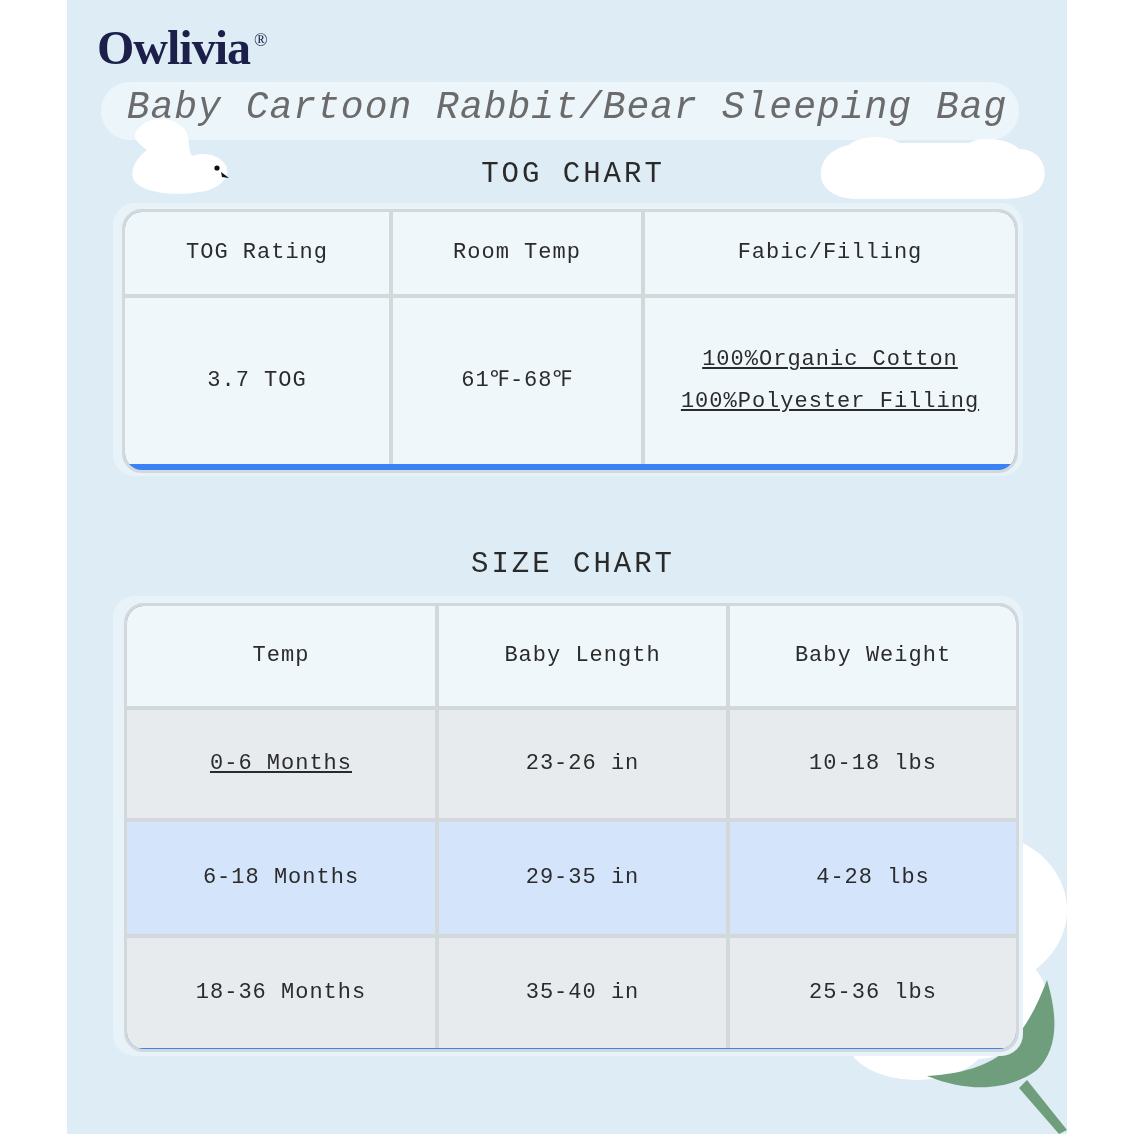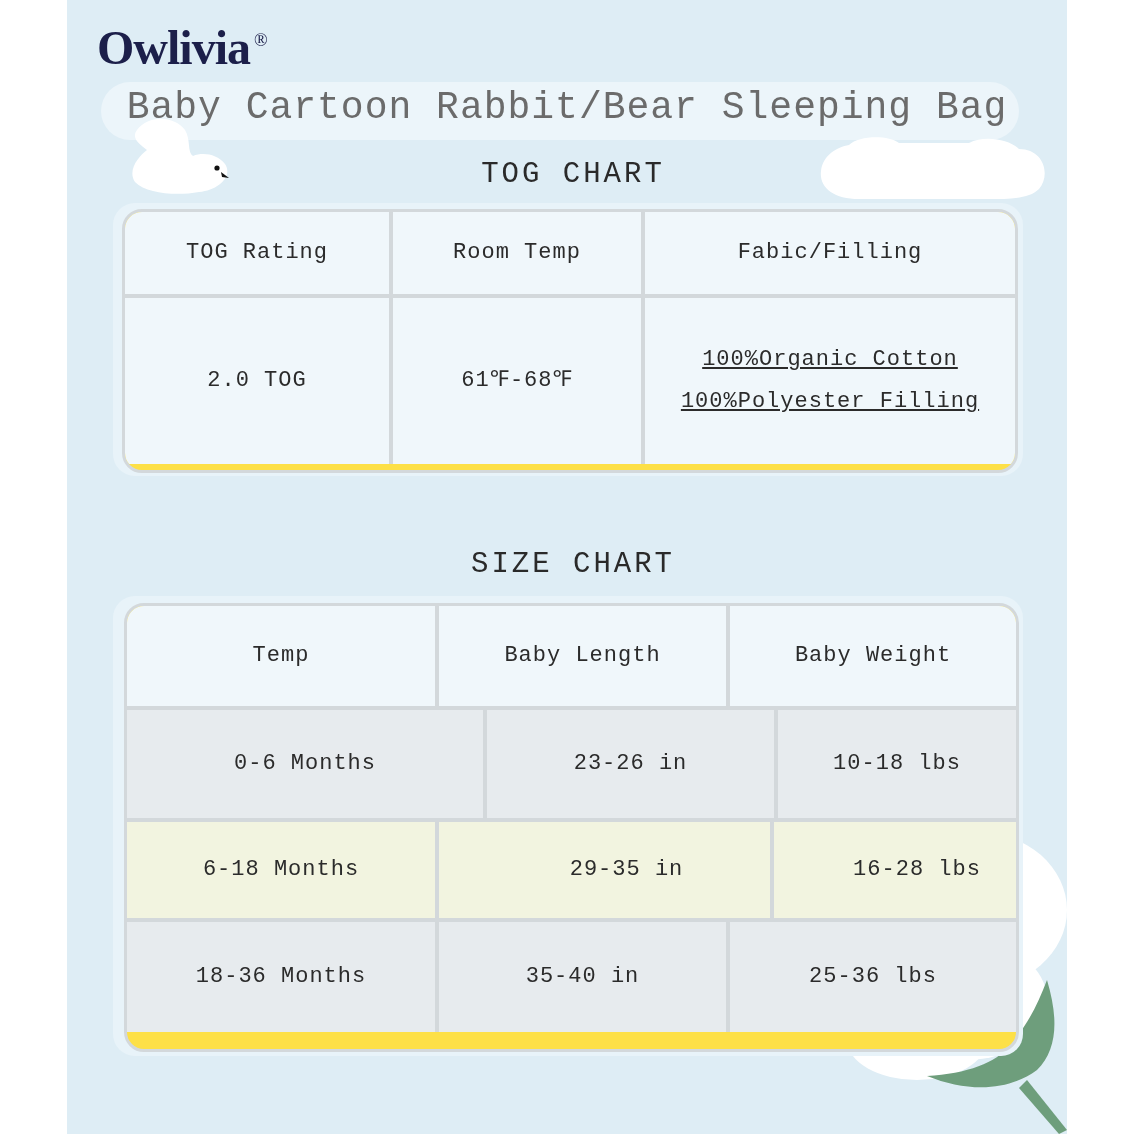--- a/index.html
+++ b/index.html
@@ -7,29 +7,29 @@
          font-family:"Liberation Mono", "DejaVu Sans Mono", monospace; }
   .panel { position:absolute; left:67px; top:0; width:1000px; height:1134px; background:#deedf5; overflow:hidden; }
 
   .brand { position:absolute; left:30px; top:24px; font-family:"Liberation Serif", "DejaVu Serif", serif;
            font-weight:bold; font-size:48px; color:#1c1f4a; letter-spacing:-1px; line-height:1; }
   .brand sup { font-size:18px; font-weight:normal; position:relative; top:-18px; margin-left:4px; vertical-align:baseline; }
 
   .title-pill { position:absolute; left:34px; top:82px; width:918px; height:58px; border-radius:30px;
                 background:#ecf5fa; }
   .title-text { position:absolute; left:0; right:0; top:86px; text-align:center; font-size:38px; color:#6b6b6b;
-                letter-spacing:1px; font-weight:normal; }
+                letter-spacing:1px; font-weight:normal;font-style:italic; }
 
   .bird { position:absolute; left:62px; top:112px; width:110px; height:86px; }
   .cloud { position:absolute; left:752px; top:135px; width:230px; height:66px; }
 
   .section-title { position:absolute; left:12px; right:0; text-align:center; font-size:29px; color:#2a2a2a; letter-spacing:3px; }
 
   .tbl-outer { position:absolute; background:#e8f3f9; border-radius:22px; }
-  .tbl { position:absolute; border:3px solid #d3d8db; border-radius:20px; overflow:hidden; background:#fde047; }
+  .tbl { position:absolute; border:3px solid #d3d8db; border-radius:20px; overflow:hidden; background:#3b82f6; }
   .row { display:flex; border-bottom:4px solid #d3d8db; box-sizing:border-box; }
   .row:last-child { border-bottom:none; }
   .cell { display:flex; align-items:center; justify-content:center; text-align:center; border-right:4px solid #d3d8db;
           box-sizing:border-box; font-size:22px; color:#2b2b2b; letter-spacing:1px; line-height:1.9; }
   .cell:last-child { border-right:none; }
   .row.alt { background:#e7ebee; }
   .row.light { background:#f0f7fb; }
 
   .cotton { position:absolute; left:760px; top:830px; width:240px; height:304px; }
 </style>
@@ -57,21 +57,21 @@
   <div class="section-title" style="top:158px;">TOG CHART</div>
 
   <div class="tbl-outer" style="left:46px; top:203px; width:910px; height:273px;"></div>
   <div class="tbl" style="left:55px; top:209px; width:890px; height:258px;">
     <div class="row light" style="height:86px;">
       <div class="cell" style="width:268px;">TOG Rating</div>
       <div class="cell" style="width:252px;">Room Temp</div>
       <div class="cell" style="flex:1;">Fabic/Filling</div>
     </div>
     <div class="row light" style="height:166px;">
-      <div class="cell" style="width:268px;">2.0 TOG</div>
+      <div class="cell" style="width:268px;">3.7 TOG</div>
       <div class="cell" style="width:252px;">61℉-68℉</div>
       <div class="cell" style="flex:1; flex-direction:column; line-height:1.9;text-decoration:underline;">
         <span>100%Organic Cotton</span>
         <span>100%Polyester Filling</span>
       </div>
     </div>
   </div>
 
   <div class="section-title" style="top:548px;">SIZE CHART</div>
 
@@ -86,28 +86,28 @@
   </svg>
 
   <div class="tbl-outer" style="left:46px; top:596px; width:910px; height:460px;"></div>
   <div class="tbl" style="left:57px; top:603px; width:889px; height:443px;">
     <div class="row light" style="height:104px;">
       <div class="cell" style="width:312px;">Temp</div>
       <div class="cell" style="width:291px;">Baby Length</div>
       <div class="cell" style="flex:1;">Baby Weight</div>
     </div>
     <div class="row alt" style="height:112px;">
-      <div class="cell" style="width:360px;">0-6 Months</div>
+      <div class="cell" style="width:312px;text-decoration:underline;">0-6 Months</div>
       <div class="cell" style="width:291px;">23-26 in</div>
       <div class="cell" style="flex:1;border-radius:24px;">10-18 lbs</div>
     </div>
-    <div class="row light" style="height:100px; background:rgba(240,247,251,0.85);gap:44px;">
+    <div class="row light" style="height:116px; background:rgba(240,247,251,0.85);">
       <div class="cell" style="width:312px;">6-18 Months</div>
       <div class="cell" style="width:291px;">29-35 in</div>
-      <div class="cell" style="flex:1;">16-28 lbs</div>
+      <div class="cell" style="flex:1;">4-28 lbs</div>
     </div>
     <div class="row alt" style="height:110px;">
       <div class="cell" style="width:312px;">18-36 Months</div>
       <div class="cell" style="width:291px;">35-40 in</div>
       <div class="cell" style="flex:1;">25-36 lbs</div>
     </div>
   </div>
 
 </div>
 

